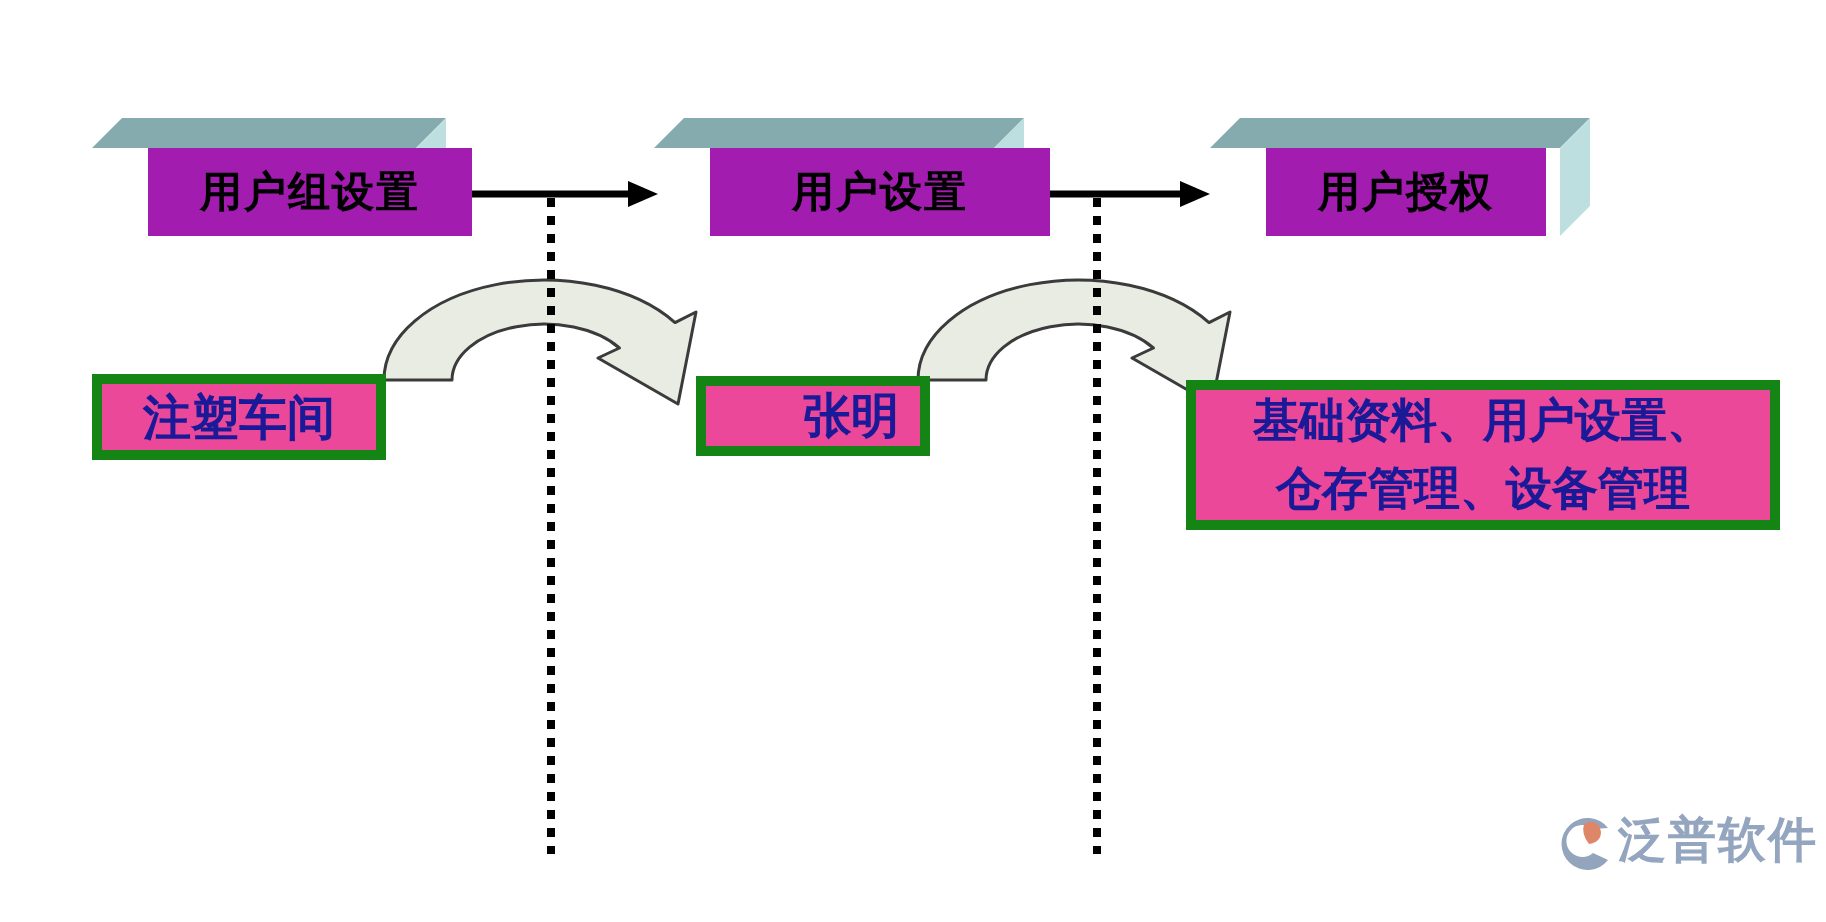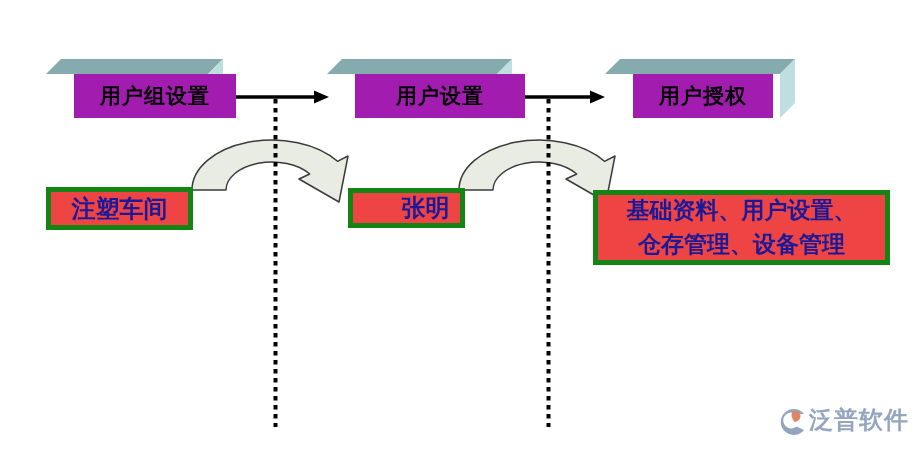--- a/index.html
+++ b/index.html
@@ -23,21 +23,21 @@
     position:absolute;left:0;top:15px;width:162px;height:44px;background:#a21caf;
     display:flex;align-items:center;justify-content:center;
     color:#000;font-weight:bold;font-size:21px;letter-spacing:1px;margin-left:28px;
   }
   .box3d.w170{width:170px;padding-left:34px;} .box3d.w170 .face-top{width:170px;} 
   .box3d.w170 .face-side{left:170px;} .box3d.w170 .face-front{width:170px;}
   .box3d.w175{width:175px;} .box3d.w175 .face-top{width:175px;}
   .box3d.w175 .face-side{left:175px;} .box3d.w175 .face-front{width:140px;}
   
   .note{
-    position:absolute;z-index:2;box-sizing:border-box;background:#ef4444;
+    position:absolute;z-index:2;box-sizing:border-box;background:#ec4899;
     border:5px solid #148414;color:#1a1a99;font-weight:bold;font-size:24px;
     display:flex;align-items:center;justify-content:center;text-align:center;
   }
   .note .lines{line-height:34px;}
   
   .watermark{position:absolute;left:780px;top:404px;z-index:2;width:132px;}
   .wm-row{display:flex;align-items:center;gap:2px;}
   .wm-brand{color:#94a6bf;font-weight:bold;font-size:24px;letter-spacing:1px;
             font-family:"Liberation Sans","DejaVu Sans",sans-serif;}
   .wm-url{color:#ec9f7f;font-weight:bold;font-size:13px;letter-spacing:0.2px;

